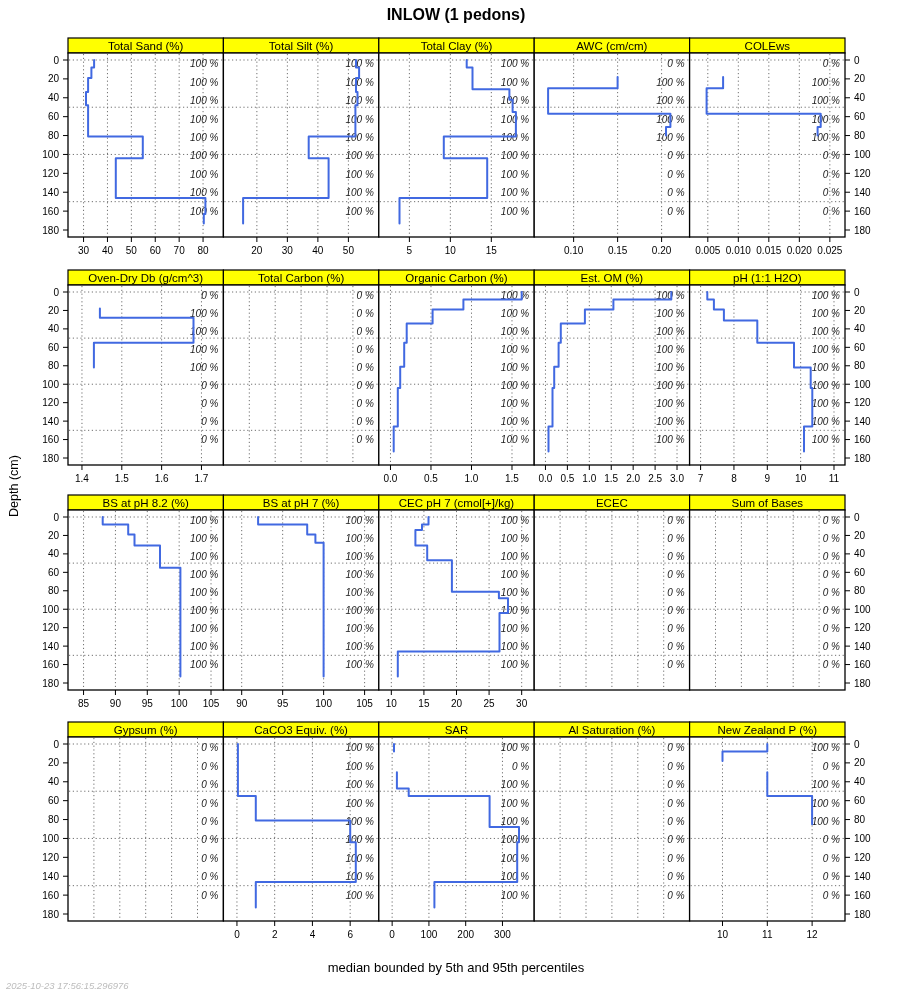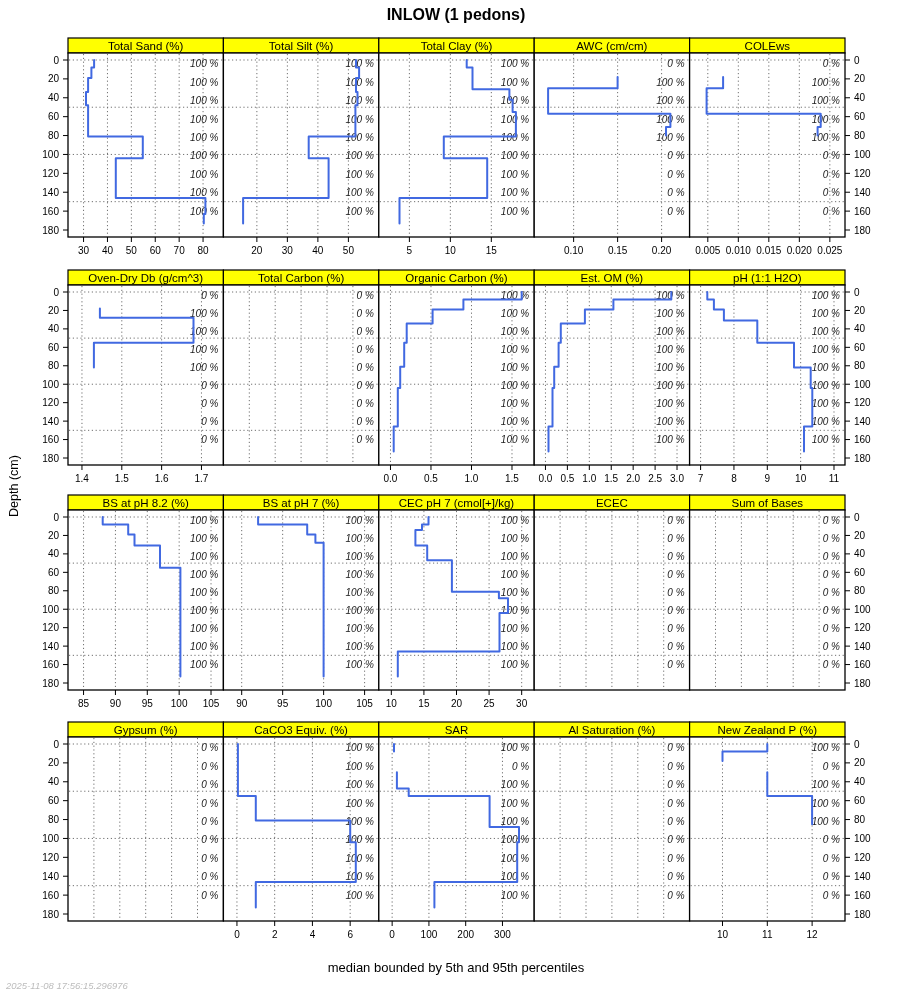--- a/index.html
+++ b/index.html
@@ -735,14 +735,14 @@
       <text x="840" y="788.1111111111111" font-size="10" text-anchor="end" fill="#1a1a1a" font-style="italic">100 %</text>
       <text x="840" y="806.5277777777778" font-size="10" text-anchor="end" fill="#1a1a1a" font-style="italic">100 %</text>
       <text x="840" y="824.9444444444445" font-size="10" text-anchor="end" fill="#1a1a1a" font-style="italic">100 %</text>
       <text x="840" y="843.3611111111111" font-size="10" text-anchor="end" fill="#1a1a1a" font-style="italic">0 %</text>
       <text x="840" y="861.7777777777778" font-size="10" text-anchor="end" fill="#1a1a1a" font-style="italic">0 %</text>
       <text x="840" y="880.1944444444445" font-size="10" text-anchor="end" fill="#1a1a1a" font-style="italic">0 %</text>
       <text x="840" y="898.6111111111111" font-size="10" text-anchor="end" fill="#1a1a1a" font-style="italic">0 %</text>
       <path d="M 767.3 744.0 L 767.3 751.6 L 722.5 751.6 L 722.5 761.0 M 767.3 772.3 L 767.3 795.9 L 812.1 795.9 L 812.1 824.3" fill="none" stroke="#4169e1" stroke-width="2" stroke-linejoin="round" stroke-linecap="round"></path>
     </svg>
   <div id="caption">median bounded by 5th and 95th percentiles</div>
-  <div id="timestamp">2025-11-08 17:56:15.296976</div>
+  <div id="timestamp">2025-10-23 17:56:15.296976</div>
 </div>
 
 </body></html>

